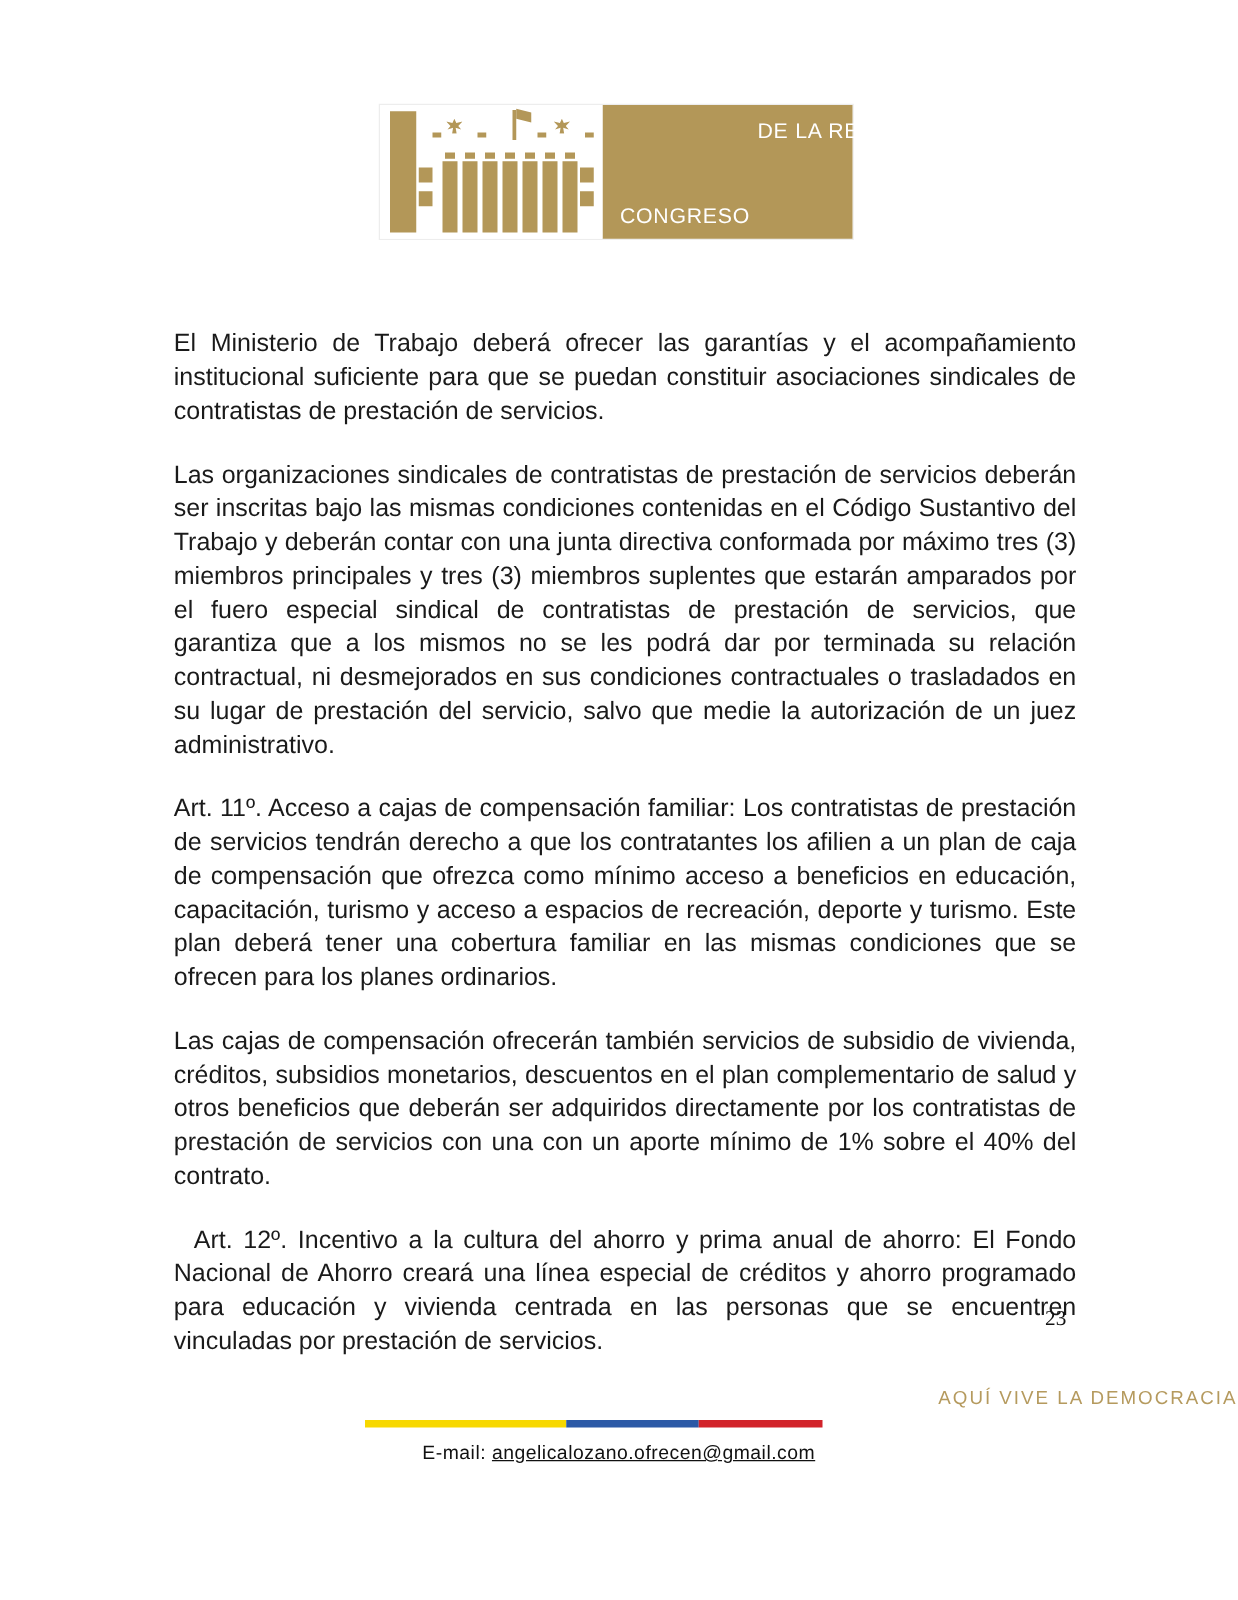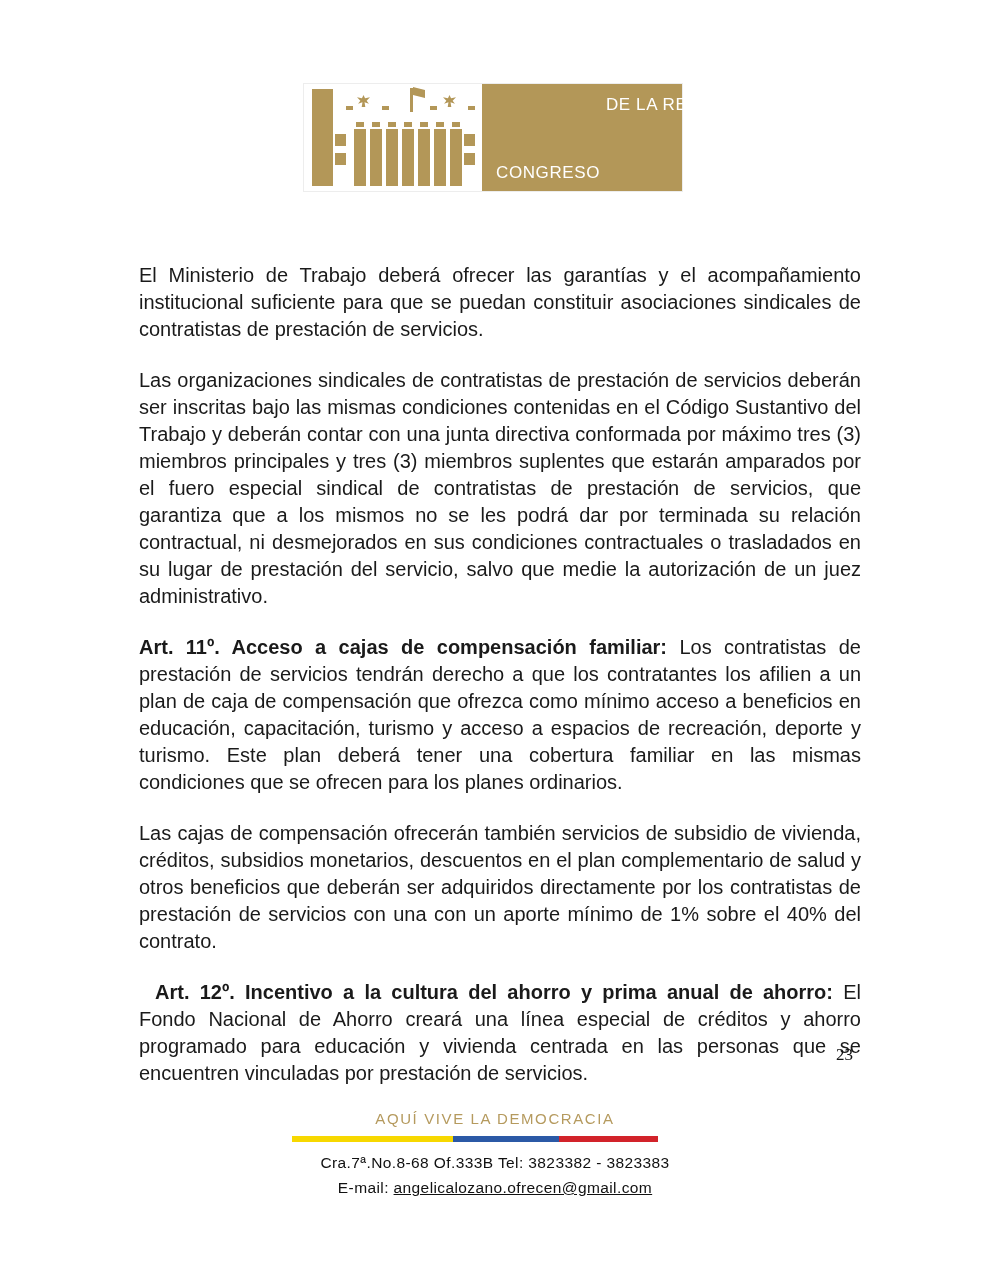--- a/index.html
+++ b/index.html
@@ -57,21 +57,21 @@
   }
 
   
   .content {
     position: absolute; left: 139px; top: 262px; width: 722px;
     font-size: 20px; line-height: 27px;
     text-align: justify;
   }
   .content p { margin-bottom: 24px; }
   .content p.indented { text-indent: 16px; }
-  .content b { font-weight: bold; }
+  .content b { font-weight: normal; }
 
   .page-number {
     position: absolute; right: 137px; top: 1045px;
     font-family: "Liberation Serif", serif;
     font-size: 17px; color: #111;
   }
 
   
   .footer { position: absolute; left: 0; top: 1110px; width: 990px; text-align: center; }
   .slogan {
@@ -146,25 +146,24 @@
     <p><b></b><span>El Ministerio de Trabajo deberá ofrecer las garantías y el acompañamiento institucional suficiente para que se puedan constituir asociaciones sindicales de contratistas de prestación de servicios.</span></p>
     <p><b></b><span>Las organizaciones sindicales de contratistas de prestación de servicios deberán ser inscritas bajo las mismas condiciones contenidas en el Código Sustantivo del Trabajo y deberán contar con una junta directiva conformada por máximo tres (3) miembros principales y tres (3) miembros suplentes que estarán amparados por el fuero especial sindical de contratistas de prestación de servicios, que garantiza que a los mismos no se les podrá dar por terminada su relación contractual, ni desmejorados en sus condiciones contractuales o trasladados en su lugar de prestación del servicio, salvo que medie la autorización de un juez administrativo.</span></p>
     <p><b>Art. 11º. Acceso a cajas de compensación familiar:</b><span> Los contratistas de prestación de servicios tendrán derecho a que los contratantes los afilien a un plan de caja de compensación que ofrezca como mínimo acceso a beneficios en educación, capacitación, turismo y acceso a espacios de recreación, deporte y turismo. Este plan deberá tener una cobertura familiar en las mismas condiciones que se ofrecen para los planes ordinarios.</span></p>
     <p><b></b><span>Las cajas de compensación ofrecerán también servicios de subsidio de vivienda, créditos, subsidios monetarios, descuentos en el plan complementario de salud y otros beneficios que deberán ser adquiridos directamente por los contratistas de prestación de servicios con una con un aporte mínimo de 1% sobre el 40% del contrato.</span></p>
     <p class="indented"><b>Art. 12º. Incentivo a la cultura del ahorro y prima anual de ahorro:</b><span> El Fondo Nacional de Ahorro creará una línea especial de créditos y ahorro programado para educación y vivienda centrada en las personas que se encuentren vinculadas por prestación de servicios.</span></p>
   </div>
 
   <div class="page-number">23</div>
 
   <div class="footer">
-    <div class="slogan" style="color: rgb(181, 154, 94);">AQUÍ VIVE LA DEMOCRACIA</div>
+    <div class="slogan" style="color: rgb(181, 154, 94); text-align: right;">AQUÍ VIVE LA DEMOCRACIA</div>
     <div class="flag-bar">
       <div class="seg-yellow" style="background: rgb(247, 216, 0);"></div>
       <div class="seg-blue" style="background: rgb(43, 89, 166);"></div>
       <div class="seg-red" style="background: rgb(210, 35, 42);"></div>
     </div>
     <div class="address">
-      <div>Cra.7ª.No.8-68 Of.333B Tel: 3823382 - 3823383</div>
       <div><span>E-mail: </span><a href="#">angelicalozano.ofrecen@gmail.com</a></div>
     </div>
   </div>
 
 </div>
 
 </body></html>

